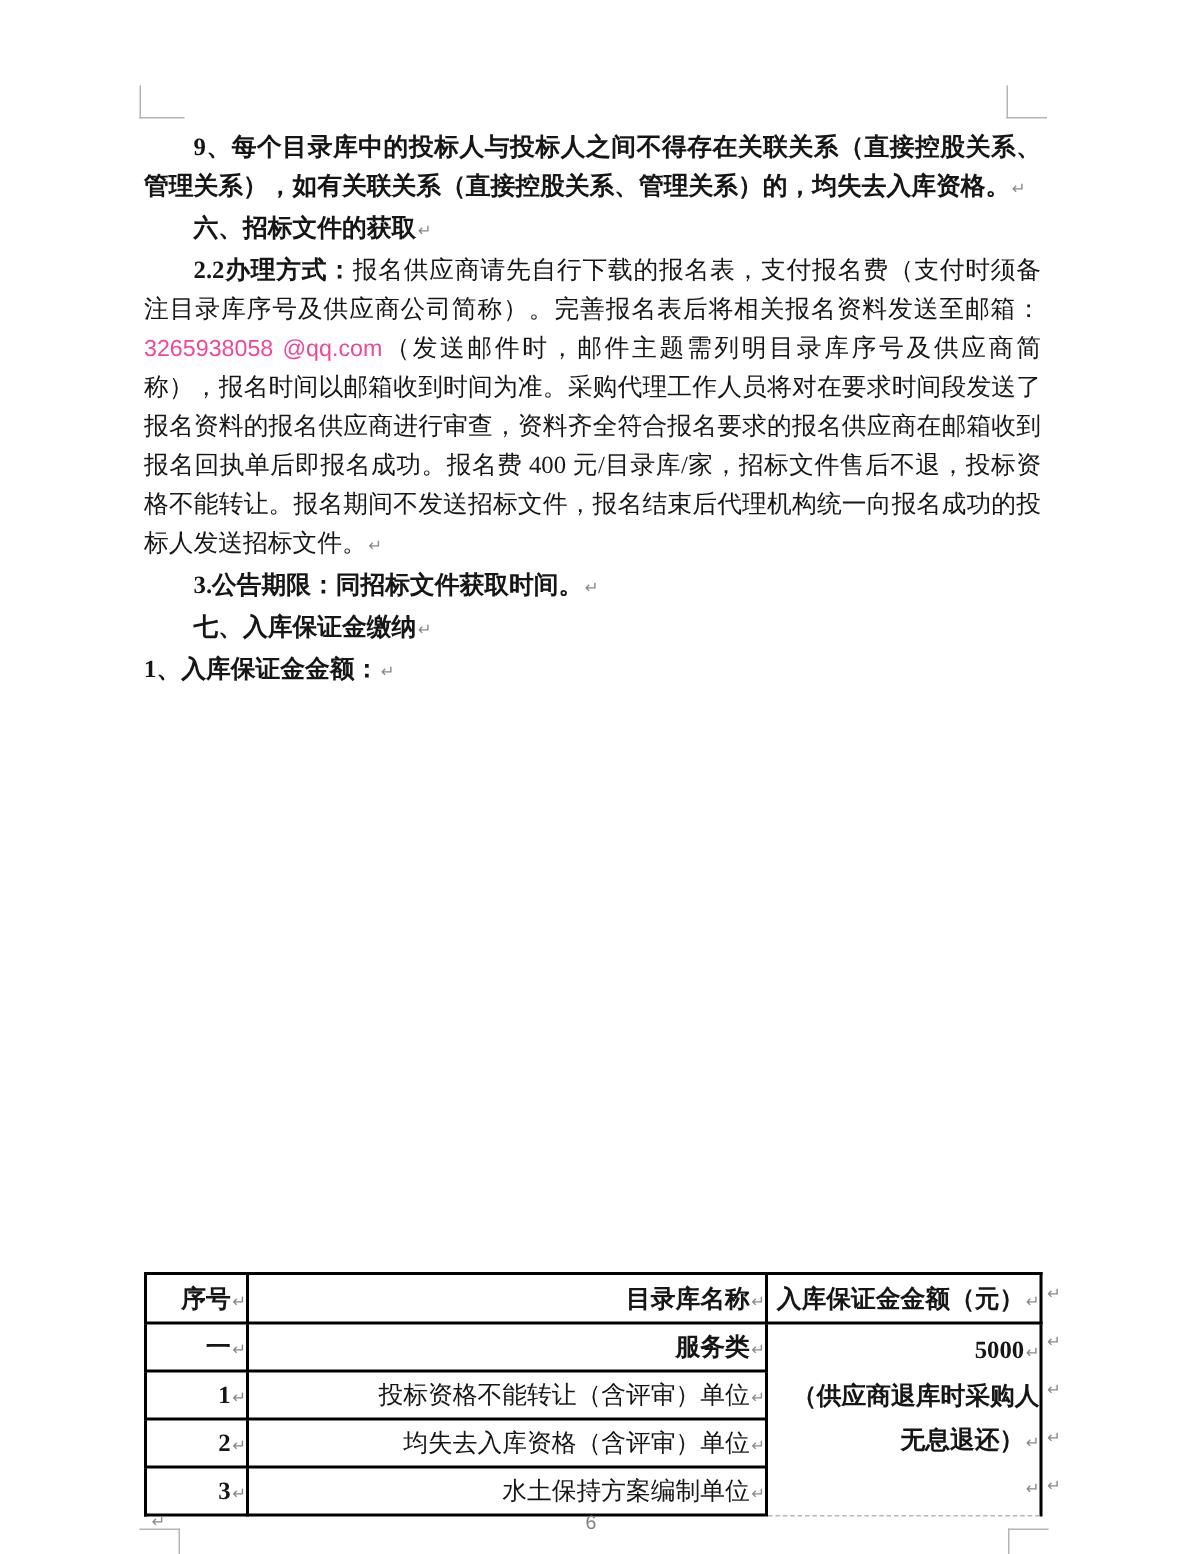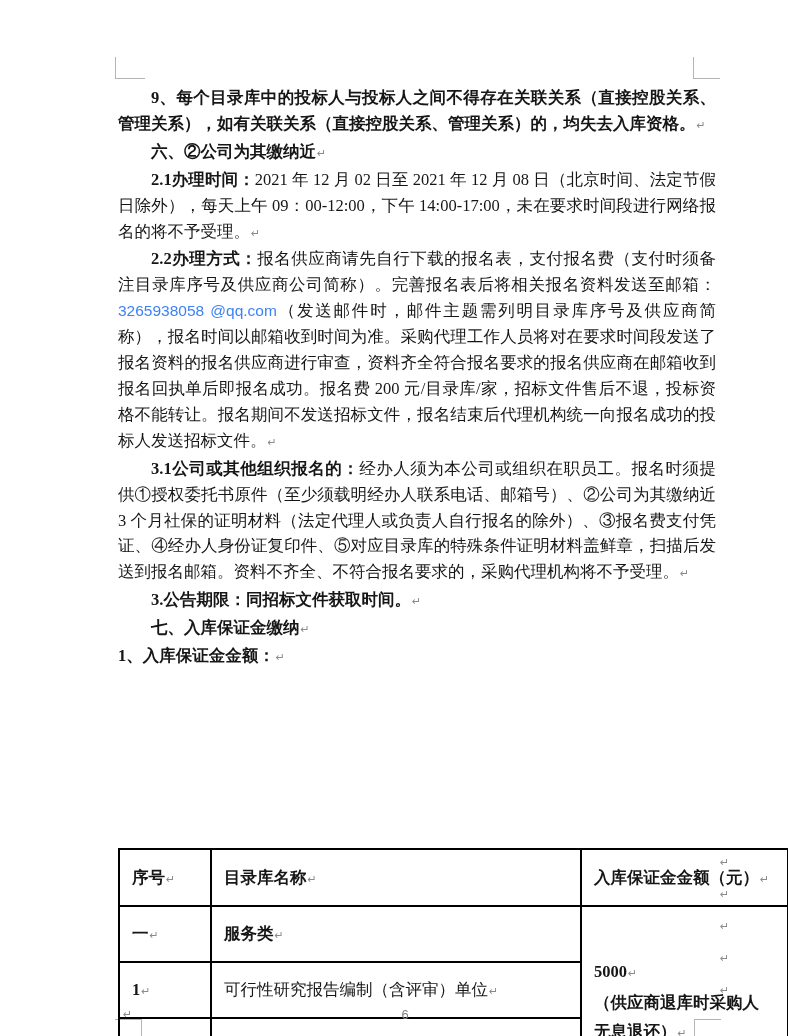--- a/index.html
+++ b/index.html
@@ -1,43 +1,43 @@
 <!DOCTYPE html>
 <html><head>
 <meta charset="utf-8">
 <style>
   html,body{margin:0;padding:0;}
   body{
     width:788px;height:1036px;background:#ffffff;position:relative;overflow:hidden;
     font-family:"Liberation Serif","DejaVu Serif",serif;color:#161616;
   }
-  .page{position:absolute;inset:0;background:#ffffff;margin-left:22px;}
+  .page{position:absolute;inset:0;background:#ffffff;}
 
   
   .text-block{
     position:absolute;left:96px;top:85px;width:598px;
     font-size:16.5px;line-height:25.9px;text-align:justify;
   }
   .text-block p{margin:0;text-indent:33px;}
   .text-block p.noindent{text-indent:0;}
   .lead{font-weight:bold;}
-  .email{font-family:"Liberation Sans","DejaVu Sans",sans-serif;font-size:15.5px;color:#3b82f6;}
+  .email{font-family:"Liberation Sans","DejaVu Sans",sans-serif;font-size:15.5px;color:#ec4899;}
   .pm{
     color:#8a8a8a;font-size:11px;font-family:"DejaVu Sans",sans-serif;
     font-weight:normal;padding-left:1px;
   }
 
   
   .table-wrap{position:absolute;left:96px;top:848px;width:598px;}
   table.deposit-table{
     border-collapse:collapse;table-layout:fixed;width:597px;
     font-size:16.5px;color:#161616;
   }
   .deposit-table th,.deposit-table td{
-    border:2px solid #000;padding:12px;text-align:left;vertical-align:middle;
+    border:2px solid #000;padding:0;text-align:right;vertical-align:middle;
     overflow:hidden;
   }
   .deposit-table th{font-weight:bold;height:31px;}
   .deposit-table td{height:30px;}
   .col-no{width:66px;}
   .col-name{width:344px;}
   .col-amt{width:181px;}
   td.cell-no{font-weight:bold;}
   .cat-row td{font-weight:bold;}
   td.merged-amt{
@@ -68,30 +68,28 @@
 
   <div class="crop crop-tl"></div>
   <div class="crop crop-tr"></div>
   <div class="crop crop-bl"></div>
   <div class="crop crop-br"></div>
 
   <div class="text-block">
 
     <p><span class="lead">9、每个目录库中的投标人与投标人之间不得存在关联关系（直接控股关系、管理关系），如有关联关系（直接控股关系、管理关系）的，均失去入库资格。</span><span class="pm">↵</span></p>
 
-    <p><span class="lead">六、②公司为其缴纳近</span><span class="pm">↵</span></p>
+    <p><span class="lead">六、招标文件的获取</span><span class="pm">↵</span></p>
 
 
 
-    <p><span class="lead">2.1办理时间：</span><span>2021 年 12 月 02 日至 2021 年 12 月 08 日（北京时间、法定节假日除外），每天上午 09：00-12:00，下午 14:00-17:00，未在要求时间段进行网络报名的将不予受理。</span><span class="pm">↵</span></p>
 
-    <p><span class="lead">2.2办理方式：</span><span>报名供应商请先自行下载的报名表，支付报名费（支付时须备注目录库序号及供应商公司简称）。完善报名表后将相关报名资料发送至邮箱：</span><span class="email">3265938058 @qq.com</span><span>（发送邮件时，邮件主题需列明目录库序号及供应商简称），报名时间以邮箱收到时间为准。采购代理工作人员将对在要求时间段发送了报名资料的报名供应商进行审查，资料齐全符合报名要求的报名供应商在邮箱收到报名回执单后即报名成功。报名费 200 元/目录库/家，招标文件售后不退，投标资格不能转让。报名期间不发送招标文件，报名结束后代理机构统一向报名成功的投标人发送招标文件。</span><span class="pm">↵</span></p>
+    <p><span class="lead">2.2办理方式：</span><span>报名供应商请先自行下载的报名表，支付报名费（支付时须备注目录库序号及供应商公司简称）。完善报名表后将相关报名资料发送至邮箱：</span><span class="email">3265938058 @qq.com</span><span>（发送邮件时，邮件主题需列明目录库序号及供应商简称），报名时间以邮箱收到时间为准。采购代理工作人员将对在要求时间段发送了报名资料的报名供应商进行审查，资料齐全符合报名要求的报名供应商在邮箱收到报名回执单后即报名成功。报名费 400 元/目录库/家，招标文件售后不退，投标资格不能转让。报名期间不发送招标文件，报名结束后代理机构统一向报名成功的投标人发送招标文件。</span><span class="pm">↵</span></p>
 
 
-    <p><span class="lead">3.1公司或其他组织报名的：</span><span>经办人须为本公司或组织在职员工。报名时须提供①授权委托书原件（至少须载明经办人联系电话、邮箱号）、②公司为其缴纳近 3 个月社保的证明材料（法定代理人或负责人自行报名的除外）、③报名费支付凭证、④经办人身份证复印件、⑤对应目录库的特殊条件证明材料盖鲜章，扫描后发送到报名邮箱。资料不齐全、不符合报名要求的，采购代理机构将不予受理。</span><span class="pm">↵</span></p>
 
 
     <p><span class="lead">3.公告期限：同招标文件获取时间。</span><span class="pm">↵</span></p>
 
     <p><span class="lead">七、入库保证金缴纳</span><span class="pm">↵</span></p>
 
     <p class="noindent"><span class="lead">1、入库保证金金额：</span><span class="pm">↵</span></p>
 
   </div>
 
@@ -107,21 +105,21 @@
         <td class="cell-no"><span>一</span><span class="pm">↵</span></td>
         <td><span>服务类</span><span class="pm">↵</span></td>
         <td class="merged-amt" rowspan="4">
           <div><span>5000</span><span class="pm">↵</span></div>
           <div><span>（供应商退库时采购人无息退还）</span><span class="pm">↵</span></div>
           <div><span class="pm">↵</span></div>
         </td>
       </tr>
       <tr>
         <td class="cell-no"><span>1</span><span class="pm">↵</span></td>
-        <td><span>可行性研究报告编制（含评审）单位</span><span class="pm">↵</span></td>
+        <td><span>投标资格不能转让（含评审）单位</span><span class="pm">↵</span></td>
       </tr>
       <tr>
         <td class="cell-no"><span>2</span><span class="pm">↵</span></td>
         <td><span>均失去入库资格（含评审）单位</span><span class="pm">↵</span></td>
       </tr>
       <tr>
         <td class="cell-no"><span>3</span><span class="pm">↵</span></td>
         <td><span>水土保持方案编制单位</span><span class="pm">↵</span></td>
       </tr>
     </tbody>

